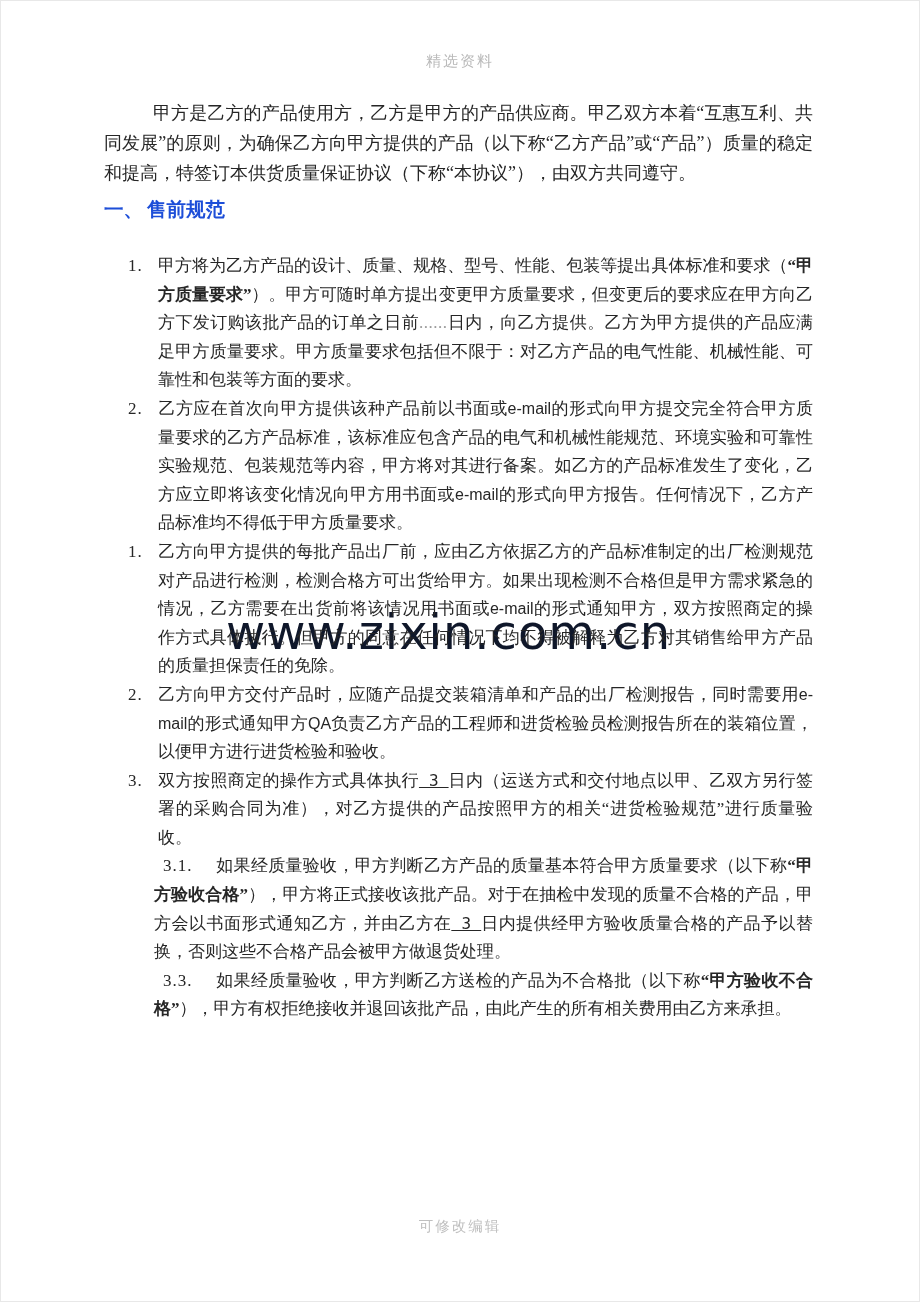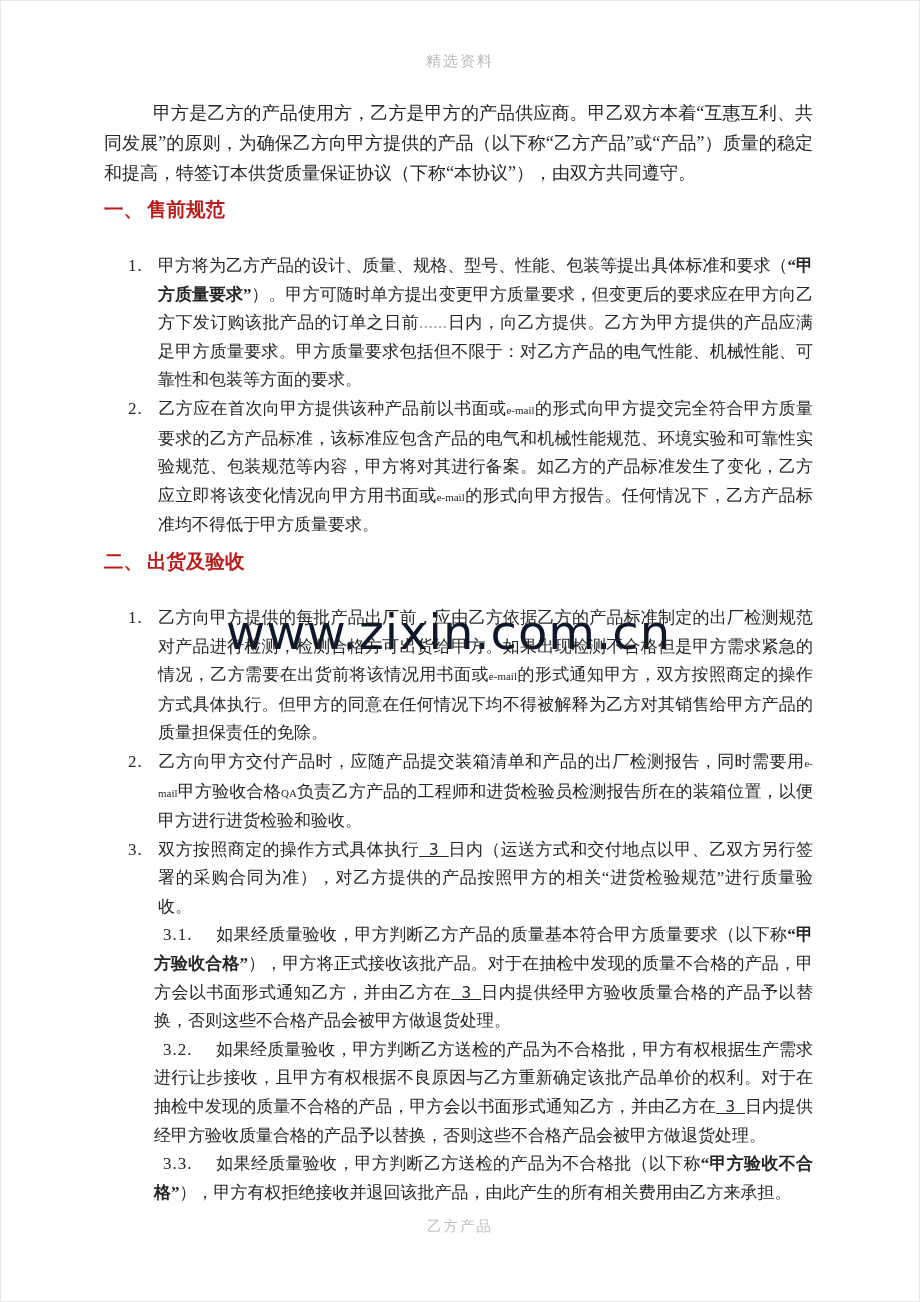--- a/index.html
+++ b/index.html
@@ -33,21 +33,21 @@
     position:absolute;top:97px;left:103px;width:709px;
     z-index:2;
     text-align:justify;
   }
   .intro{
     margin:0;
     font-size:18px;line-height:30px;
     text-indent:49px;
   }
   h2{
-    font-size:19.5px;line-height:26px;font-weight:bold;color:#b91c1c;
+    font-size:19.5px;line-height:26px;font-weight:bold;color:#1d4ed8;
     margin:9px 0 29px 0;
   }
   .hnum{display:inline-block;width:43px;}
   .li1{
     position:relative;
     font-size:17px;line-height:28.6px;
     padding-left:54px;margin:0;
   }
   .num1{
     display:inline-block;width:30px;margin-left:-30px;
@@ -62,42 +62,40 @@
     display:inline-block;width:53px;text-indent:0;
     letter-spacing:1px;
   }
   .b{font-weight:bold;}
   .u{
     text-decoration:underline;white-space:pre;
     font-family:"DejaVu Sans Mono","Liberation Mono",monospace;
     font-size:16px;
   }
   .m{
-    font-family:Liberation Serif, serif;
-    font-size:11px;
+    font-family:Liberation Sans, sans-serif;
+    font-size:16px;
   }
   .blank{
     color:#9a9a9a;letter-spacing:0.5px;white-space:pre;
   }
 </style>
 </head>
 <body>
 
 <div class="page">
   <div class="wm-top">精选资料</div>
   <div class="wm-site">www.zixin.com.cn</div>
   <div class="content" id="doc-root">
       <p class="intro"><span>甲方是乙方的产品使用方，乙方是甲方的产品供应商。甲乙双方本着“互惠互利、共同发展”的原则，为确保乙方向甲方提供的产品（以下称“乙方产品”或“产品”）质量的稳定和提高，特签订本供货质量保证协议（下称“本协议”），由双方共同遵守。</span></p>
       <h2><span class="hnum">一、</span><span>售前规范</span></h2>
       <div class="li1"><span class="num1">1.</span><span>甲方将为乙方产品的设计、质量、规格、型号、性能、包装等提出具体标准和要求（</span><span class="b">“甲方质量要求”</span><span>）。甲方可随时单方提出变更甲方质量要求，但变更后的要求应在甲方向乙方下发订购该批产品的订单之日前</span><span class="blank">......</span><span>日内，向乙方提供。乙方为甲方提供的产品应满足甲方质量要求。甲方质量要求包括但不限于：对乙方产品的电气性能、机械性能、可靠性和包装等方面的要求。</span></div>
       <div class="li1"><span class="num1">2.</span><span>乙方应在首次向甲方提供该种产品前以书面或</span><span class="m">e-mail</span><span>的形式向甲方提交完全符合甲方质量要求的乙方产品标准，该标准应包含产品的电气和机械性能规范、环境实验和可靠性实验规范、包装规范等内容，甲方将对其进行备案。如乙方的产品标准发生了变化，乙方应立即将该变化情况向甲方用书面或</span><span class="m">e-mail</span><span>的形式向甲方报告。任何情况下，乙方产品标准均不得低于甲方质量要求。</span></div>
-      <h2><span class="hnum">二、</span><span>出货及验收</span></h2>
       <div class="li1"><span class="num1">1.</span><span>乙方向甲方提供的每批产品出厂前，应由乙方依据乙方的产品标准制定的出厂检测规范对产品进行检测，检测合格方可出货给甲方。如果出现检测不合格但是甲方需求紧急的情况，乙方需要在出货前将该情况用书面或</span><span class="m">e-mail</span><span>的形式通知甲方，双方按照商定的操作方式具体执行。但甲方的同意在任何情况下均不得被解释为乙方对其销售给甲方产品的质量担保责任的免除。</span></div>
-      <div class="li1"><span class="num1">2.</span><span>乙方向甲方交付产品时，应随产品提交装箱清单和产品的出厂检测报告，同时需要用</span><span class="m">e-mail</span><span>甲方验收合格</span><span class="m">QA</span><span>负责乙方产品的工程师和进货检验员检测报告所在的装箱位置，以便甲方进行进货检验和验收。</span></div>
+      <div class="li1"><span class="num1">2.</span><span>乙方向甲方交付产品时，应随产品提交装箱清单和产品的出厂检测报告，同时需要用</span><span class="m">e-mail</span><span>的形式通知甲方</span><span class="m">QA</span><span>负责乙方产品的工程师和进货检验员检测报告所在的装箱位置，以便甲方进行进货检验和验收。</span></div>
       <div class="li1"><span class="num1">3.</span><span>双方按照商定的操作方式具体执行</span><span class="u"> 3 </span><span>日内（运送方式和交付地点以甲、乙双方另行签署的采购合同为准），对乙方提供的产品按照甲方的相关“进货检验规范”进行质量验收。</span></div>
       <div class="subs">
         <div class="li2"><span class="num2">3.1.</span><span>如果经质量验收，甲方判断乙方产品的质量基本符合甲方质量要求（以下称</span><span class="b">“甲方验收合格”</span><span>），甲方将正式接收该批产品。对于在抽检中发现的质量不合格的产品，甲方会以书面形式通知乙方，并由乙方在</span><span class="u"> 3 </span><span>日内提供经甲方验收质量合格的产品予以替换，否则这些不合格产品会被甲方做退货处理。</span></div>
-        <div class="li2"><span class="num2">3.2.</span><span>如果经质量验收，甲方判断乙方送检的产品为不合格批，甲方有权根据生产需求进行让步接收，且甲方有权根据不良原因与乙方重新确定该批产品单价的权利。对于在抽检中发现的质量不合格的产品，甲方会以书面形式通知乙方，并由乙方在</span><span class="u"> 3 </span><span>日内提供经甲方验收质量合格的产品予以替换，否则这些不合格产品会被甲方做退货处理。</span></div>
         <div class="li2"><span class="num2">3.3.</span><span>如果经质量验收，甲方判断乙方送检的产品为不合格批（以下称</span><span class="b">“甲方验收不合格”</span><span>），甲方有权拒绝接收并退回该批产品，由此产生的所有相关费用由乙方来承担。</span></div>
       </div>
     </div>
-  <div class="wm-bottom">乙方产品</div>
+  <div class="wm-bottom">可修改编辑</div>
 </div>
 
 </body></html>

